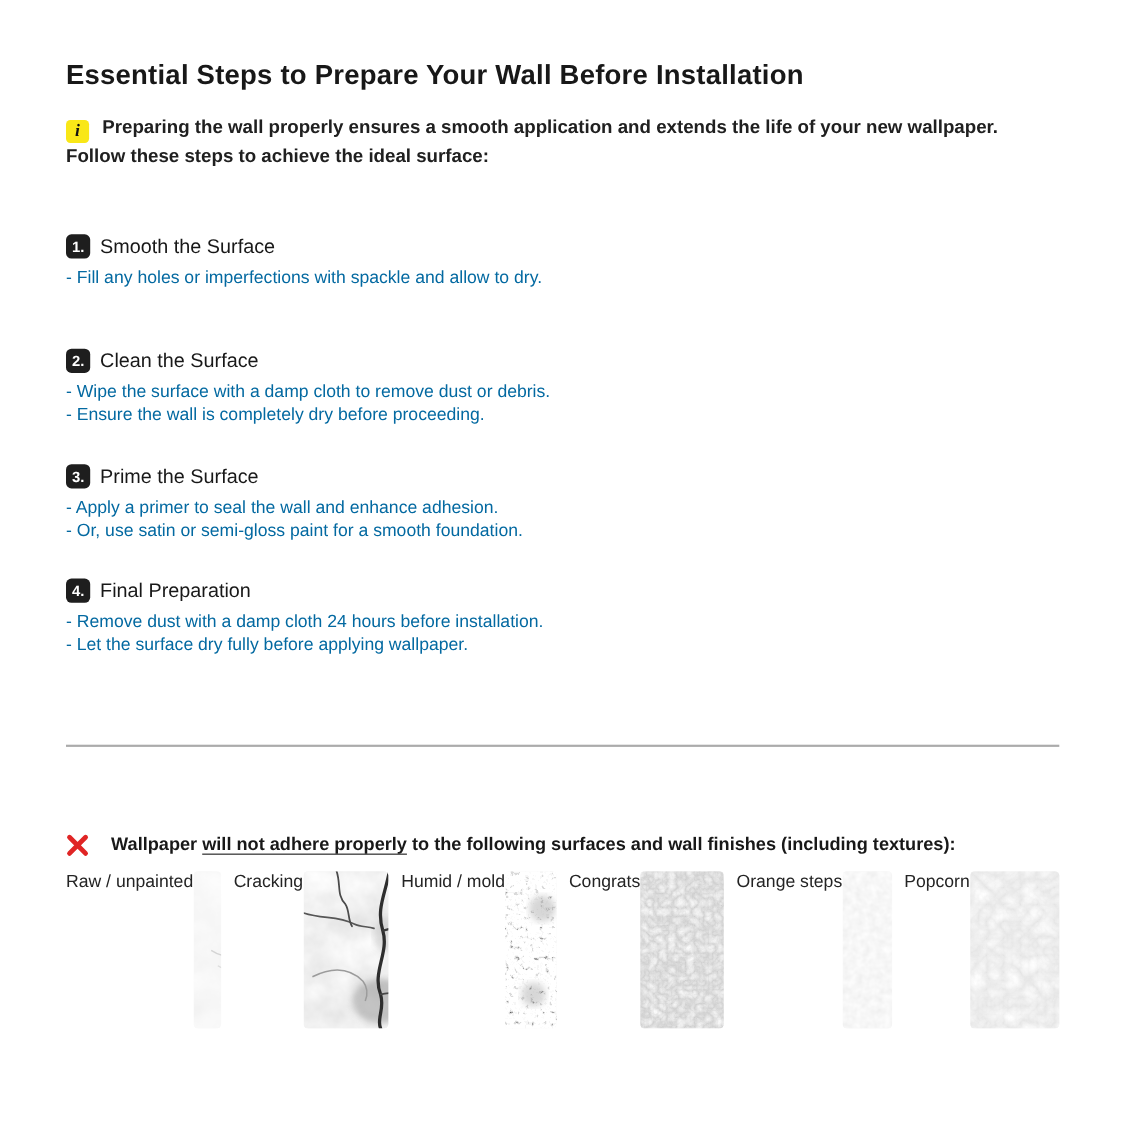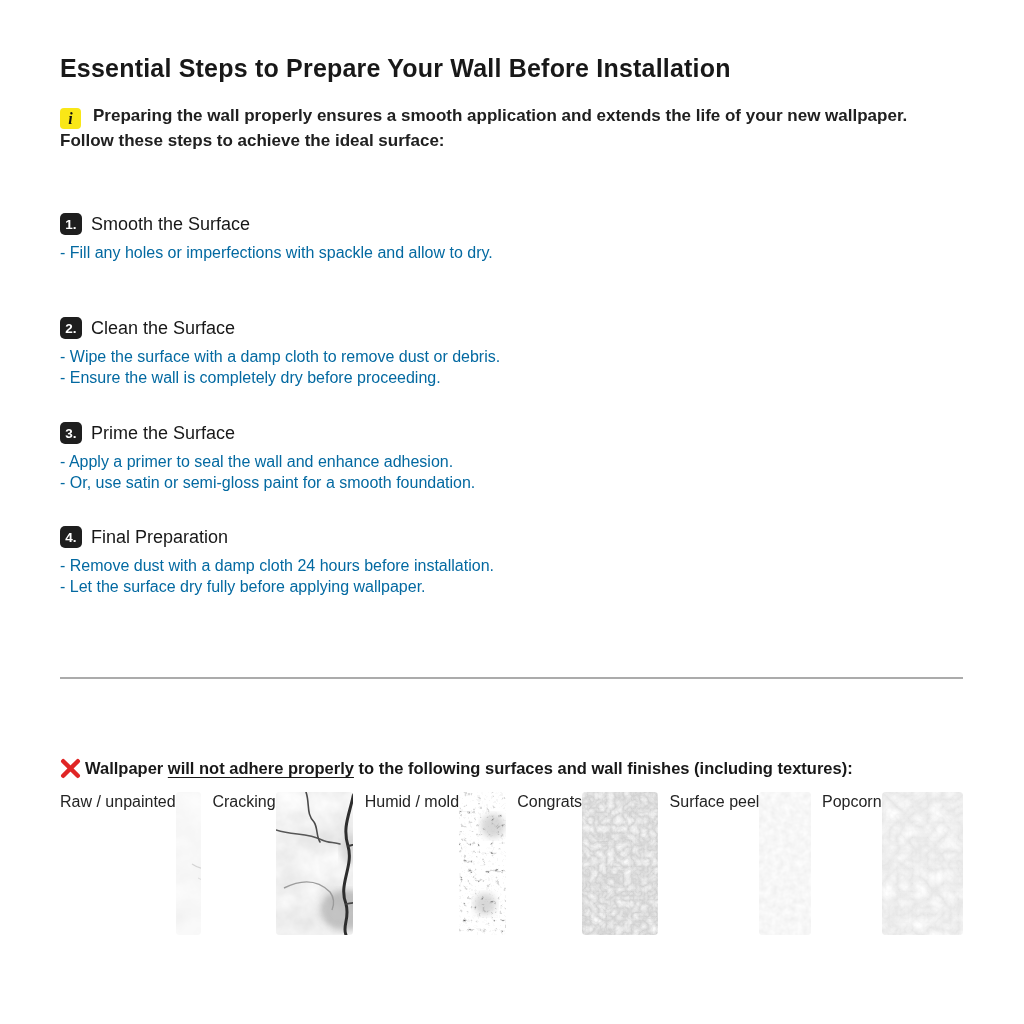--- a/index.html
+++ b/index.html
@@ -87,21 +87,21 @@
     width: 903px;
     border: none;
     border-top: 2px solid #ababab;
     margin: 0;
   }
   .warning {
     position: absolute;
     left: 60px; top: 758px;
     display: flex;
     align-items: center;
-    gap: 4px;
+    gap: 20px;
     font-size: 16.5px;
     font-weight: 700;
     color: #181818;
     white-space: nowrap;
   }
   .warning .em { text-decoration: underline; text-underline-offset: 3px; }
   .textures {
     position: absolute;
     left: 60px; top: 792px;
     width: 903px;
@@ -303,21 +303,21 @@
       <figcaption class="texture-label">Congrats</figcaption>
       <div class="tile">
         <svg viewBox="0 0 141 143">
           <rect width="141" height="143" fill="#f3f3f3"></rect>
           <rect width="141" height="143" filter="url(#fKnockdown)"></rect>
         </svg>
       </div>
     </figure>
 
     <figure class="texture-item">
-      <figcaption class="texture-label">Surface peel</figcaption>
+      <figcaption class="texture-label">Orange steps</figcaption>
       <div class="tile">
         <svg viewBox="0 0 141 143">
           <rect width="141" height="143" fill="#f7f7f7"></rect>
           <rect width="141" height="143" filter="url(#fOrange)"></rect>
         </svg>
       </div>
     </figure>
 
     <figure class="texture-item">
       <figcaption class="texture-label">Popcorn</figcaption>

